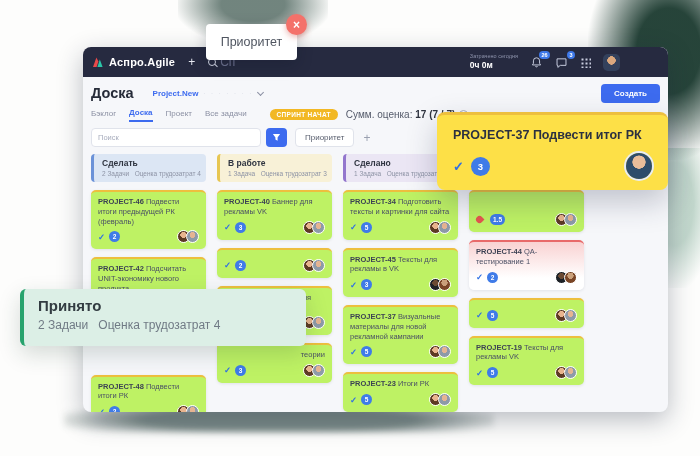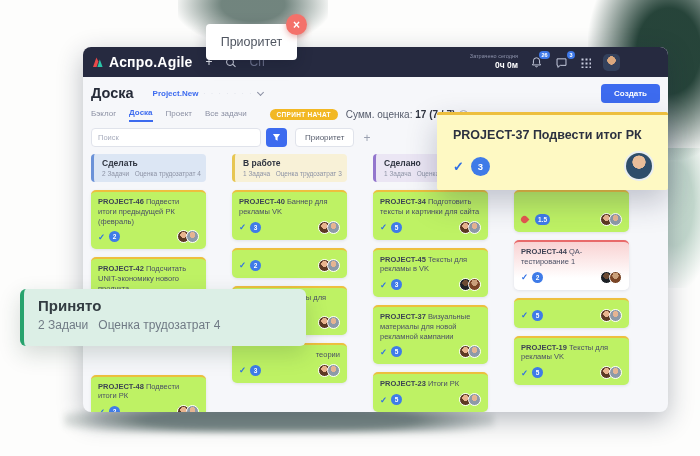--- a/index.html
+++ b/index.html
@@ -17,28 +17,28 @@
           background:radial-gradient(ellipse at 50% 60%, rgba(15,44,38,.55) 0 45%, rgba(15,44,38,0) 78%); }
   .tex4 { left:636px; top:148px; width:64px; height:140px;
           background:radial-gradient(ellipse at 60% 40%, rgba(58,128,95,.3) 0 35%, rgba(58,128,95,0) 75%); }
 
   
   .window { position:absolute; left:83px; top:47px; width:585px; height:365px;
             border-radius:8px; overflow:hidden; background:#f6f7fa;
             box-shadow:0 8px 26px rgba(25,35,60,.30); }
 
   .topbar { height:30px; background:#262a40; display:flex; align-items:center; padding:0 48px 0 8px; }
-  .brand { color:#fff; font-size:14px; font-weight:700; margin-left:5px; letter-spacing:.2px; }
+  .brand { color:#fff; font-size:11px; font-weight:700; margin-left:5px; letter-spacing:.2px; }
   .tb-plus { color:#e8eaf2; font-size:12px; margin-left:13px; cursor:pointer; }
   .tb-search { width:8px; height:8px; border:1.2px solid #d6dae8; border-radius:50%; position:relative; margin-left:13px; }
   .tb-search::after { content:""; position:absolute; width:4px; height:1.2px; background:#d6dae8;
                       right:-3px; bottom:-1px; transform:rotate(45deg); }
-  .tb-frag { color:#6e7390; font-size:12px; margin-left:16px; }
+  .tb-frag { color:#6e7390; font-size:12px; margin-left:4px; }
   .tb-right { margin-left:auto; display:flex; align-items:center; gap:12px; }
-  .time-block { text-align:right; line-height:1.25; }
+  .time-block { text-align:left; line-height:1.25; }
   .time-label { font-size:5.5px; color:#8d93ab; display:block; }
   .time-value { font-size:8.5px; color:#fff; font-weight:700; display:block; }
   .ic-wrap { position:relative; display:inline-flex; }
   .mini-badge { position:absolute; top:-5px; right:-7px; background:#3d78e8; color:#fff;
                 font-size:5.5px; font-weight:700; padding:1px 2.5px; border-radius:5px; line-height:1.2; }
   .grid-icon { width:11px; height:11px;
                background-image:radial-gradient(#c9cee0 1px, transparent 1.3px);
                background-size:4px 4px; background-position:.5px .5px; }
   .tb-avatar { width:17px; height:17px; border-radius:5px;
                background:radial-gradient(circle at 50% 38%, #dba87e 0 30%, #33415c 32%); }
@@ -68,21 +68,21 @@
   .search-input { width:170px; height:19px; border:1px solid #e0e3eb; border-radius:4px; background:#fff;
                   font-size:7.5px; padding:0 6px; color:#40465a; font-family:"Liberation Sans",sans-serif; }
   .search-input::placeholder { color:#a8adbd; }
   .btn-filter { width:21px; height:19px; background:#3d6bef; border:none; border-radius:4px; margin-left:5px;
                 display:flex; align-items:center; justify-content:center; cursor:pointer; }
   .chip { background:#fff; border:1px solid #e0e3eb; border-radius:4px; padding:4px 9px;
           font-size:8px; color:#565c6c; margin-left:8px; cursor:pointer; }
   .add-col { color:#9aa0b0; font-size:12px; margin-left:9px; cursor:pointer; }
 
   
-  .board { display:flex; gap:26px; margin-top:7px; align-items:flex-start; }
+  .board { display:flex; gap:11px; margin-top:7px; align-items:flex-start; }
   .col { width:115px; flex:none; }
   .col-head { border-radius:4px; border-left:3px solid; padding:4px 8px 5px; }
   .col-head.acc-blue   { background:#dce6f4; border-color:#6b92d8; }
   .col-head.acc-yellow { background:#f8f1d7; border-color:#e7c652; }
   .col-head.acc-purple { background:#ebe6f4; border-color:#9376cd; }
   .col-head.acc-green  { background:#daeee5; border-color:#2aa06b; }
   .col-title { font-size:8.5px; font-weight:700; color:#2f3440; }
   .col-meta { font-size:6.5px; color:#8d93a5; margin-top:2px; white-space:pre; }
 
   .card { margin-top:8px; background:#bef264; border-radius:5px; border-top:2px solid #edbf3e;
@@ -112,22 +112,22 @@
   
   .tooltip { position:absolute; left:206px; top:24px; width:91px; height:36px; background:#fff;
              border-radius:4px; box-shadow:0 5px 16px rgba(10,20,30,.22);
              display:flex; align-items:center; justify-content:center; }
   .tooltip-label { font-size:12.5px; color:#4f5560; }
   .tooltip-close { position:absolute; top:-10px; right:-10px; width:21px; height:21px; border-radius:50%;
                    background:#f4716a; color:#fff; font-size:12px; font-weight:700;
                    display:flex; align-items:center; justify-content:center; cursor:pointer;
                    box-shadow:0 2px 6px rgba(200,60,50,.4); }
 
-  .popup { position:absolute; left:437px; top:112px; width:231px; height:78px; background:#fef9c3;
-           border-radius:2px; border-top:3px solid #edbf3e; padding:13px 16px 11px;
+  .popup { position:absolute; left:437px; top:112px; width:231px; height:78px; background:#fde047;
+           border-radius:8px; border-top:3px solid #edbf3e; padding:13px 16px 11px;
            box-shadow:0 12px 30px rgba(30,40,70,.25); cursor:pointer; }
   .popup-title { font-size:12.5px; font-weight:700; color:#2c3140; }
   .popup-foot { display:flex; align-items:center; margin-top:11px; }
   .popup-check { color:#2f6fe4; font-size:13px; font-weight:700; }
   .popup-badge { width:19px; height:19px; border-radius:50%; background:#3f7be8; color:#fff;
                  font-size:9.5px; font-weight:700; display:inline-flex; align-items:center;
                  justify-content:center; margin-left:7px; }
   .popup-avatar { margin-left:auto; width:26px; height:26px; border-radius:50%;
                   background:radial-gradient(circle at 50% 35%, #e9bd9a 0 30%, #2e4d6b 32%);
                   box-shadow:0 0 0 2px #e8edf4; }

